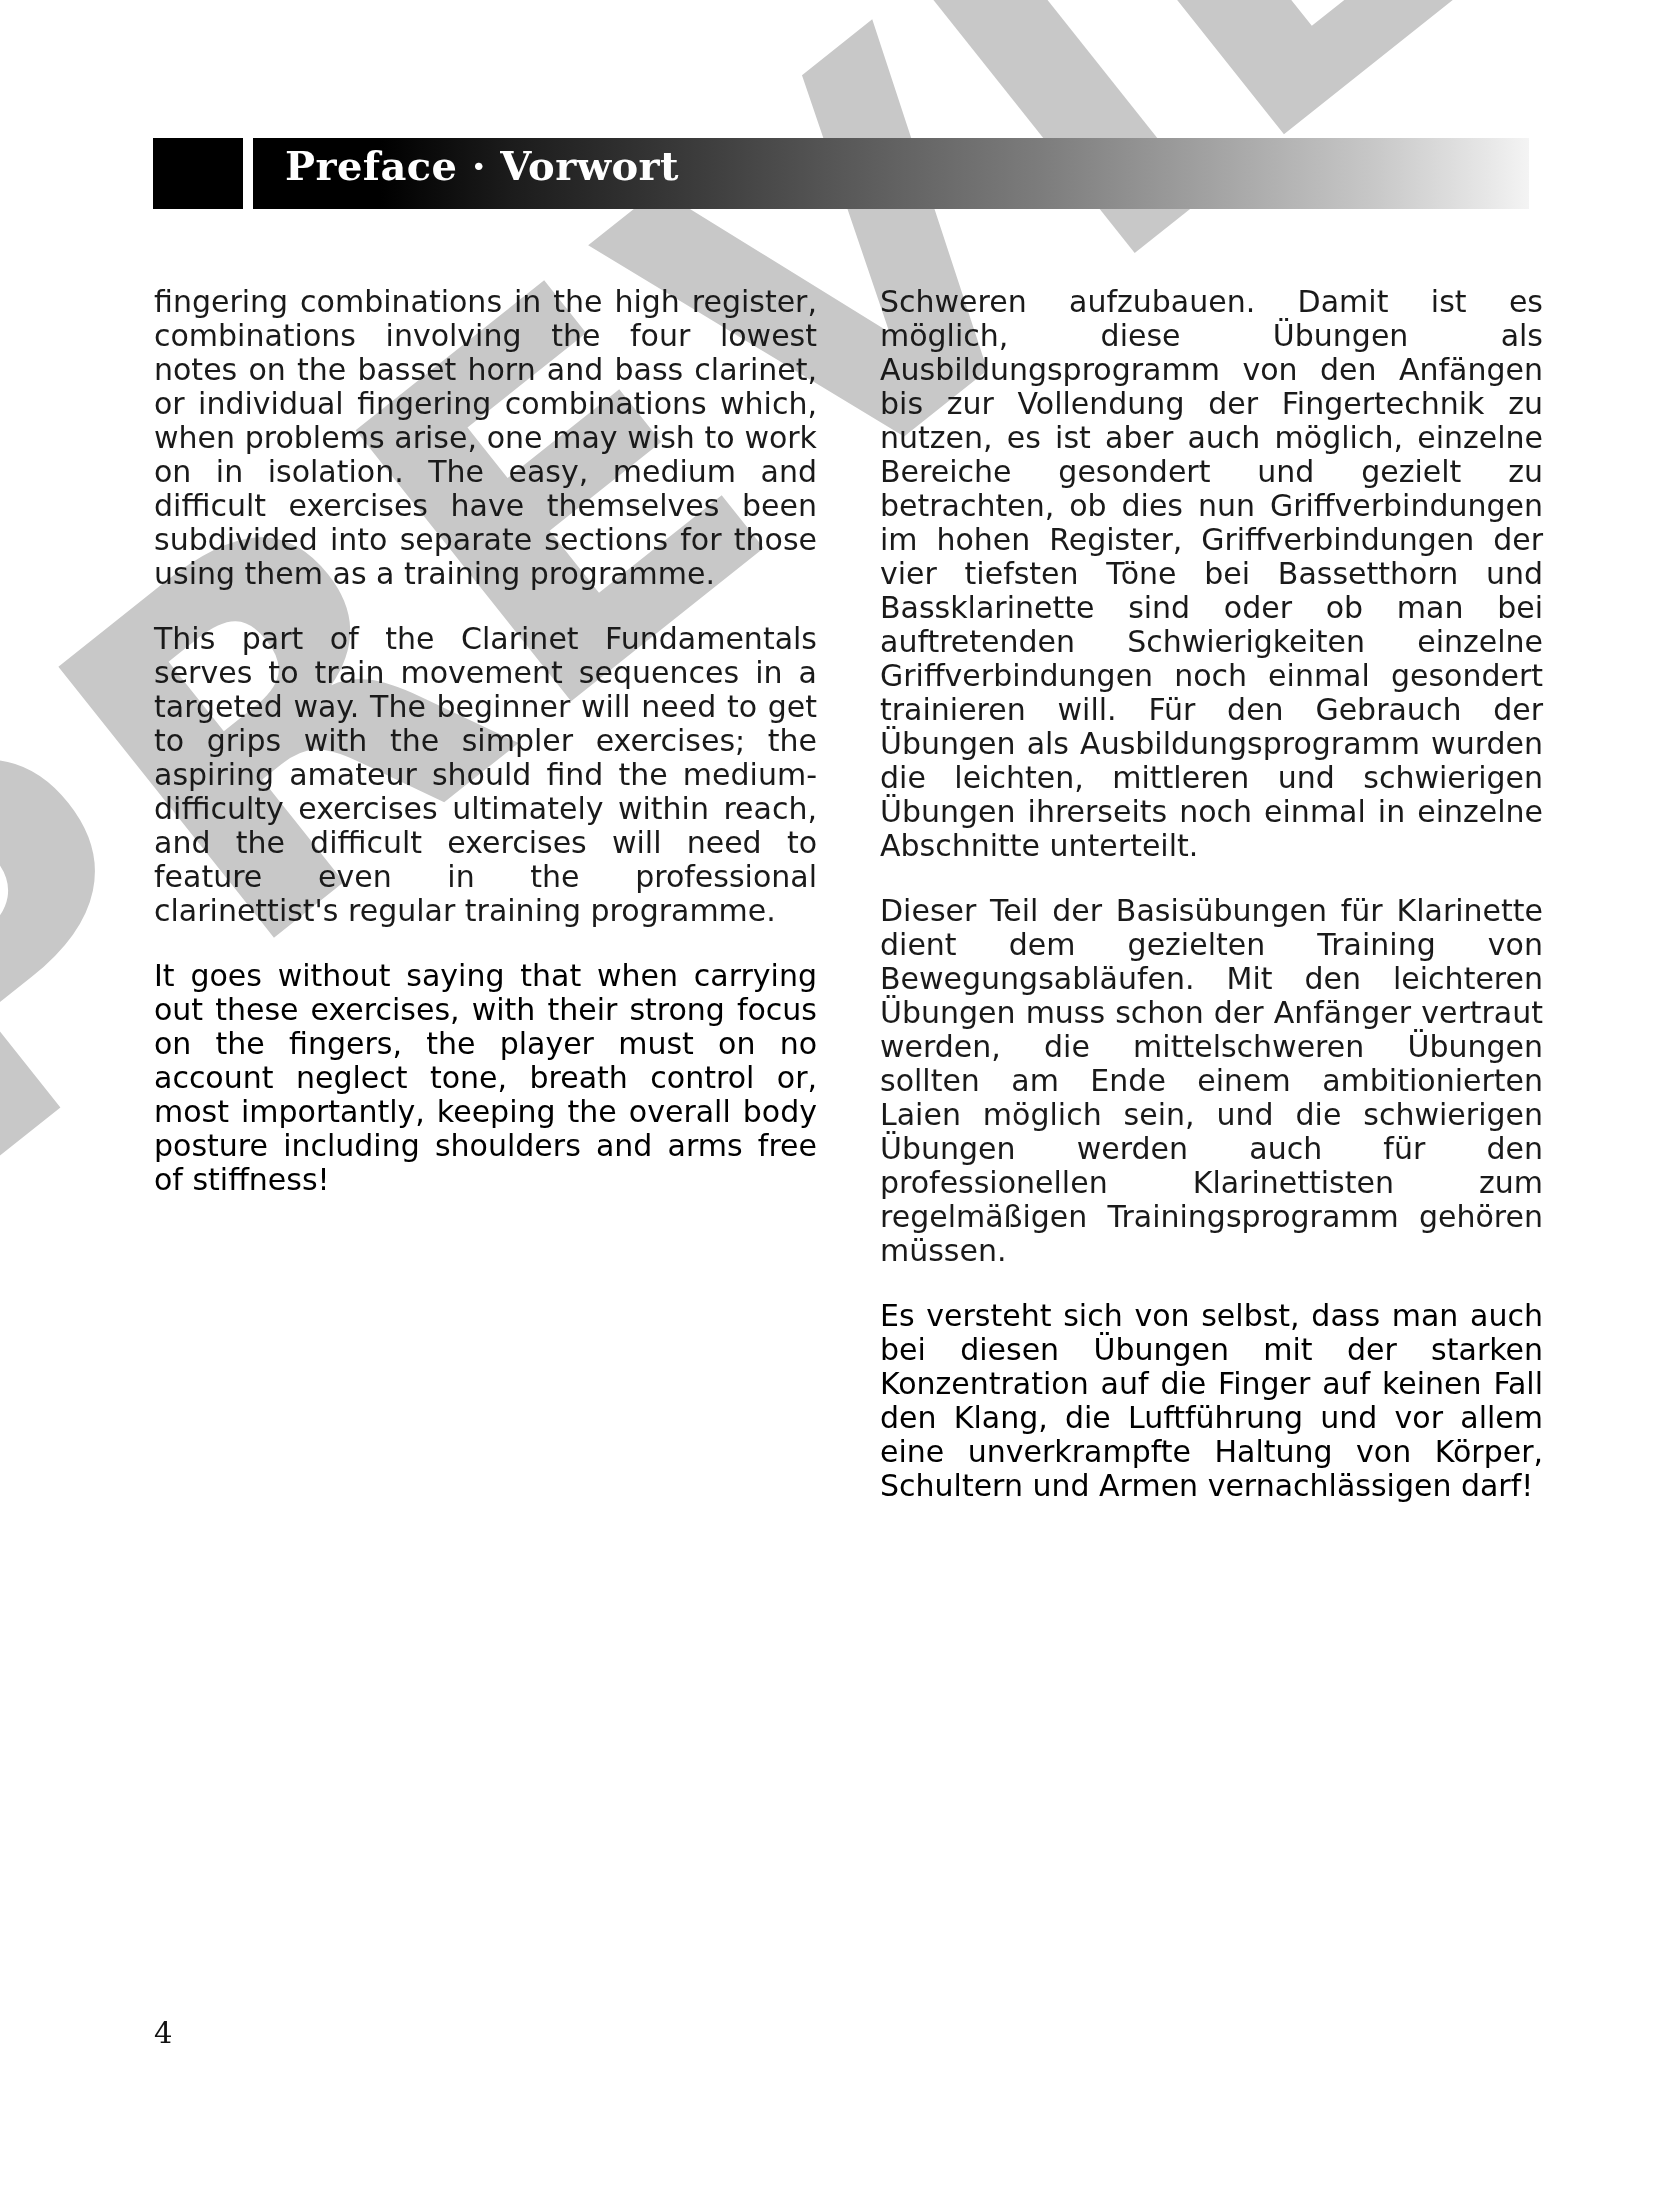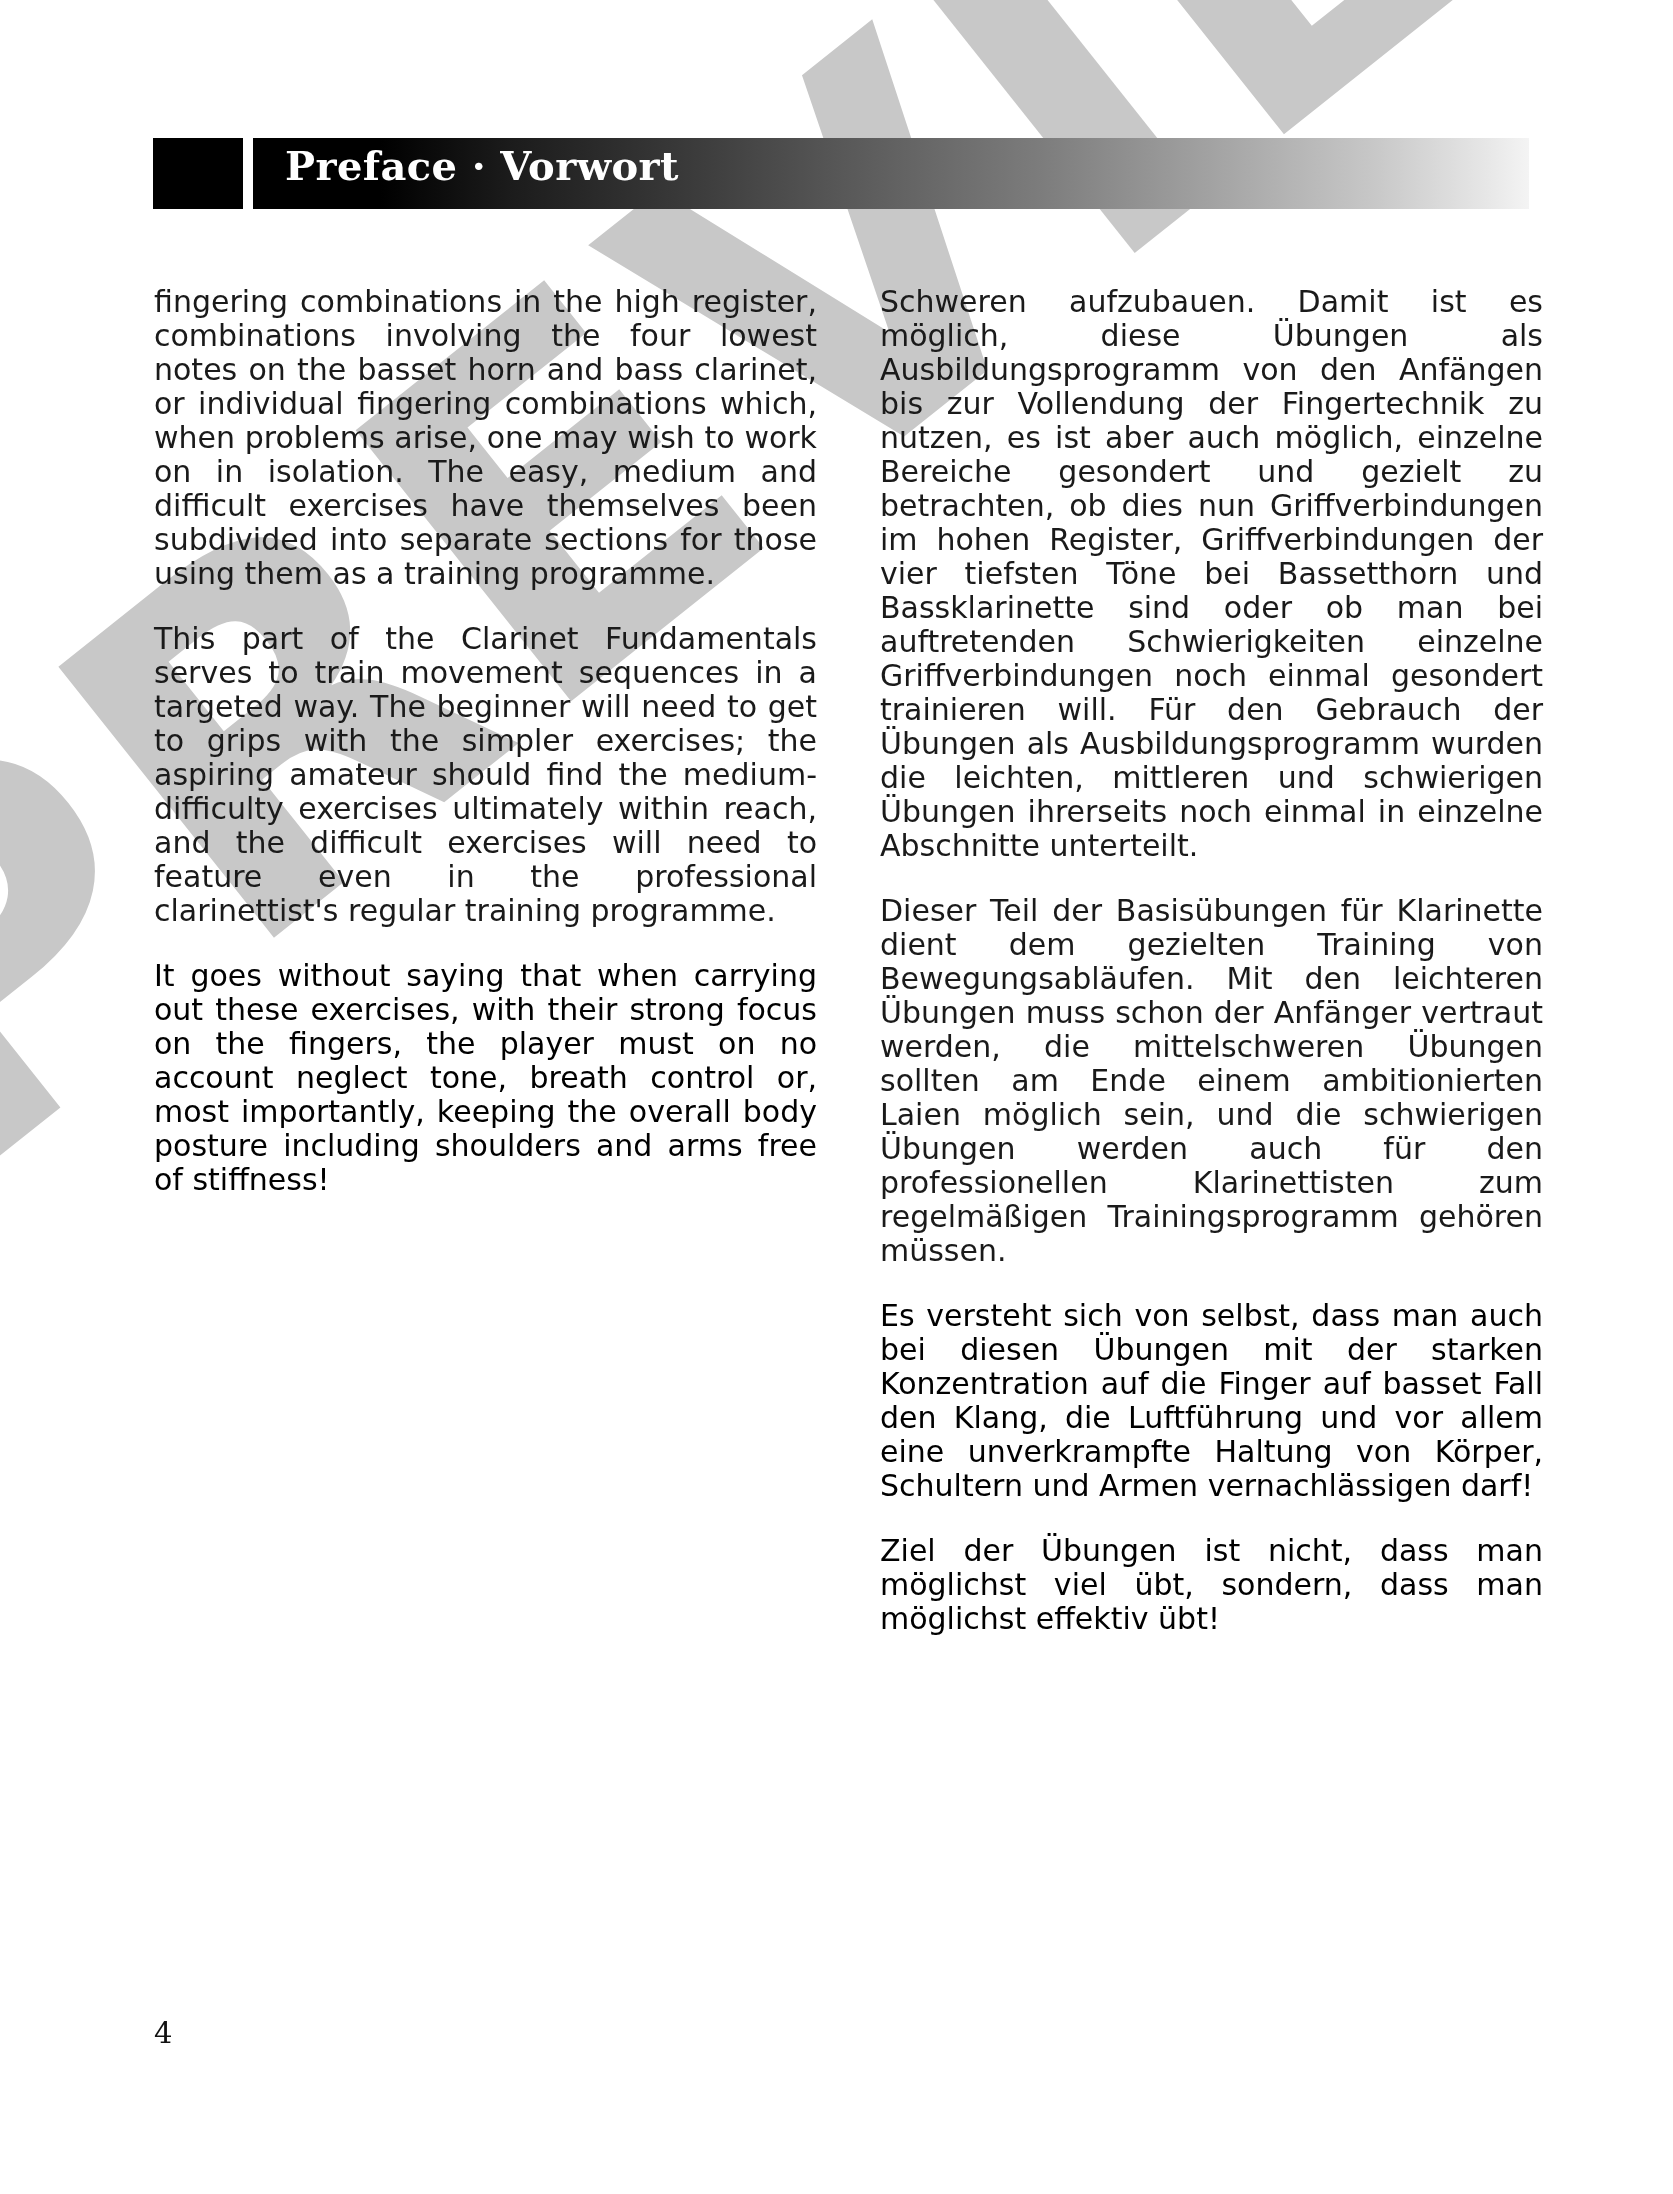--- a/index.html
+++ b/index.html
@@ -158,22 +158,21 @@
 
     <div class="col col-left">
       <p class="para">fingering combinations in the high register, combinations involving the four lowest notes on the basset horn and bass clarinet, or individual fingering combinations which, when problems arise, one may wish to work on in isolation. The easy, medium and difficult exercises have themselves been subdivided into separate sections for those using them as a training programme.</p>
       <p class="para">This part of the Clarinet Fundamentals serves to train movement sequences in a targeted way. The beginner will need to get to grips with the simpler exercises; the aspiring amateur should find the medium-difficulty exercises ultimately within reach, and the difficult exercises will need to feature even in the professional clarinettist's regular training programme.</p>
       <p class="para bold">It goes without saying that when carrying out these exercises, with their strong focus on the fingers, the player must on no account neglect tone, breath control or, most importantly, keeping the overall body posture including shoulders and arms free of stiffness!</p>
     </div>
 
     <div class="col col-right">
       <p class="para">Schweren aufzubauen. Damit ist es möglich, diese Übungen als Ausbildungsprogramm von den Anfängen bis zur Vollendung der Fingertechnik zu nutzen, es ist aber auch möglich, einzelne Bereiche gesondert und gezielt zu betrachten, ob dies nun Griffverbindungen im hohen Register, Griffverbindungen der vier tiefsten Töne bei Bassetthorn und Bassklarinette sind oder ob man bei auftretenden Schwierigkeiten einzelne Griffverbindungen noch einmal gesondert trainieren will. Für den Gebrauch der Übungen als Ausbildungsprogramm wurden die leichten, mittleren und schwierigen Übungen ihrerseits noch einmal in einzelne Abschnitte unterteilt.</p>
       <p class="para">Dieser Teil der Basisübungen für Klarinette dient dem gezielten Training von Bewegungsabläufen. Mit den leichteren Übungen muss schon der Anfänger vertraut werden, die mittelschweren Übungen sollten am Ende einem ambitionierten Laien möglich sein, und die schwierigen Übungen werden auch für den professionellen Klarinettisten zum regelmäßigen Trainingsprogramm gehören müssen.</p>
-      <p class="para bold">Es versteht sich von selbst, dass man auch bei diesen Übungen mit der starken Konzentration auf die Finger auf basset Fall den Klang, die Luftführung und vor allem eine unverkrampfte Haltung von Körper, Schultern und Armen vernachlässigen darf!</p>
-      <p class="para bold">Ziel der Übungen ist nicht, dass man möglichst viel übt, sondern, dass man möglichst effektiv übt!</p>
+      <p class="para bold">Es versteht sich von selbst, dass man auch bei diesen Übungen mit der starken Konzentration auf die Finger auf keinen Fall den Klang, die Luftführung und vor allem eine unverkrampfte Haltung von Körper, Schultern und Armen vernachlässigen darf!</p>
     </div>
 
   </div>
 
   <div class="page-number">4</div>
 
 </div>
 
 
 </body></html>

